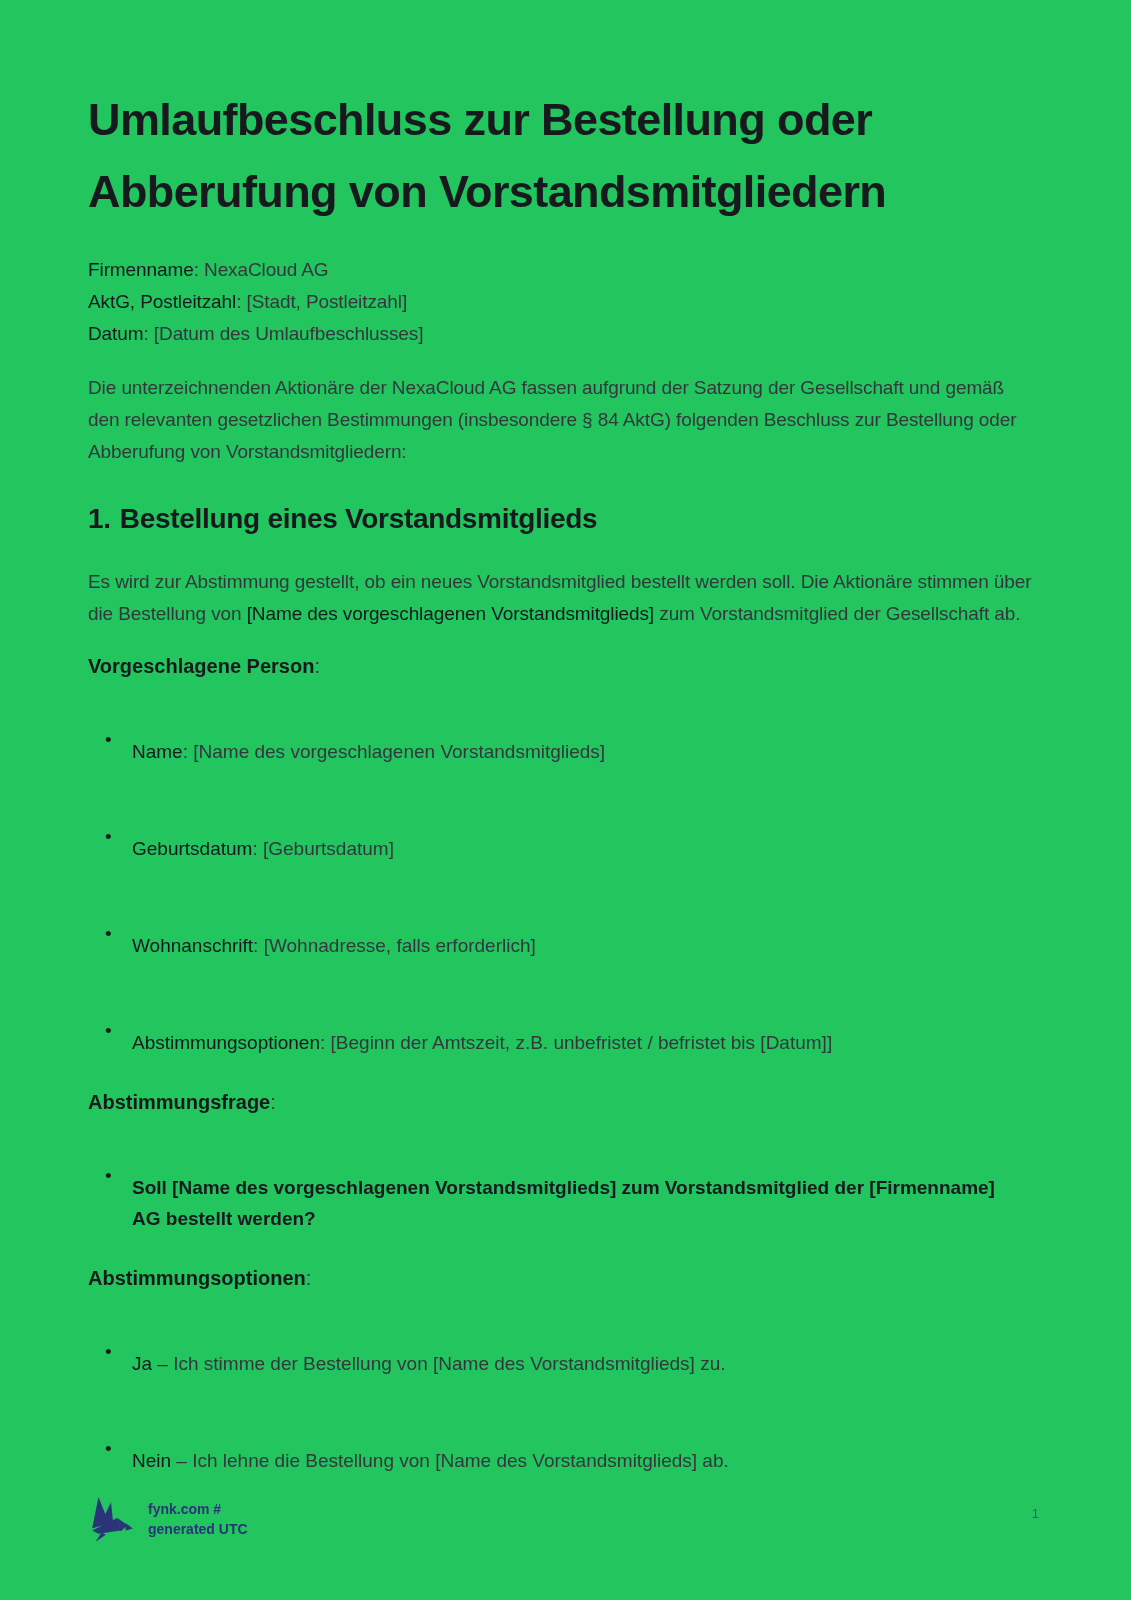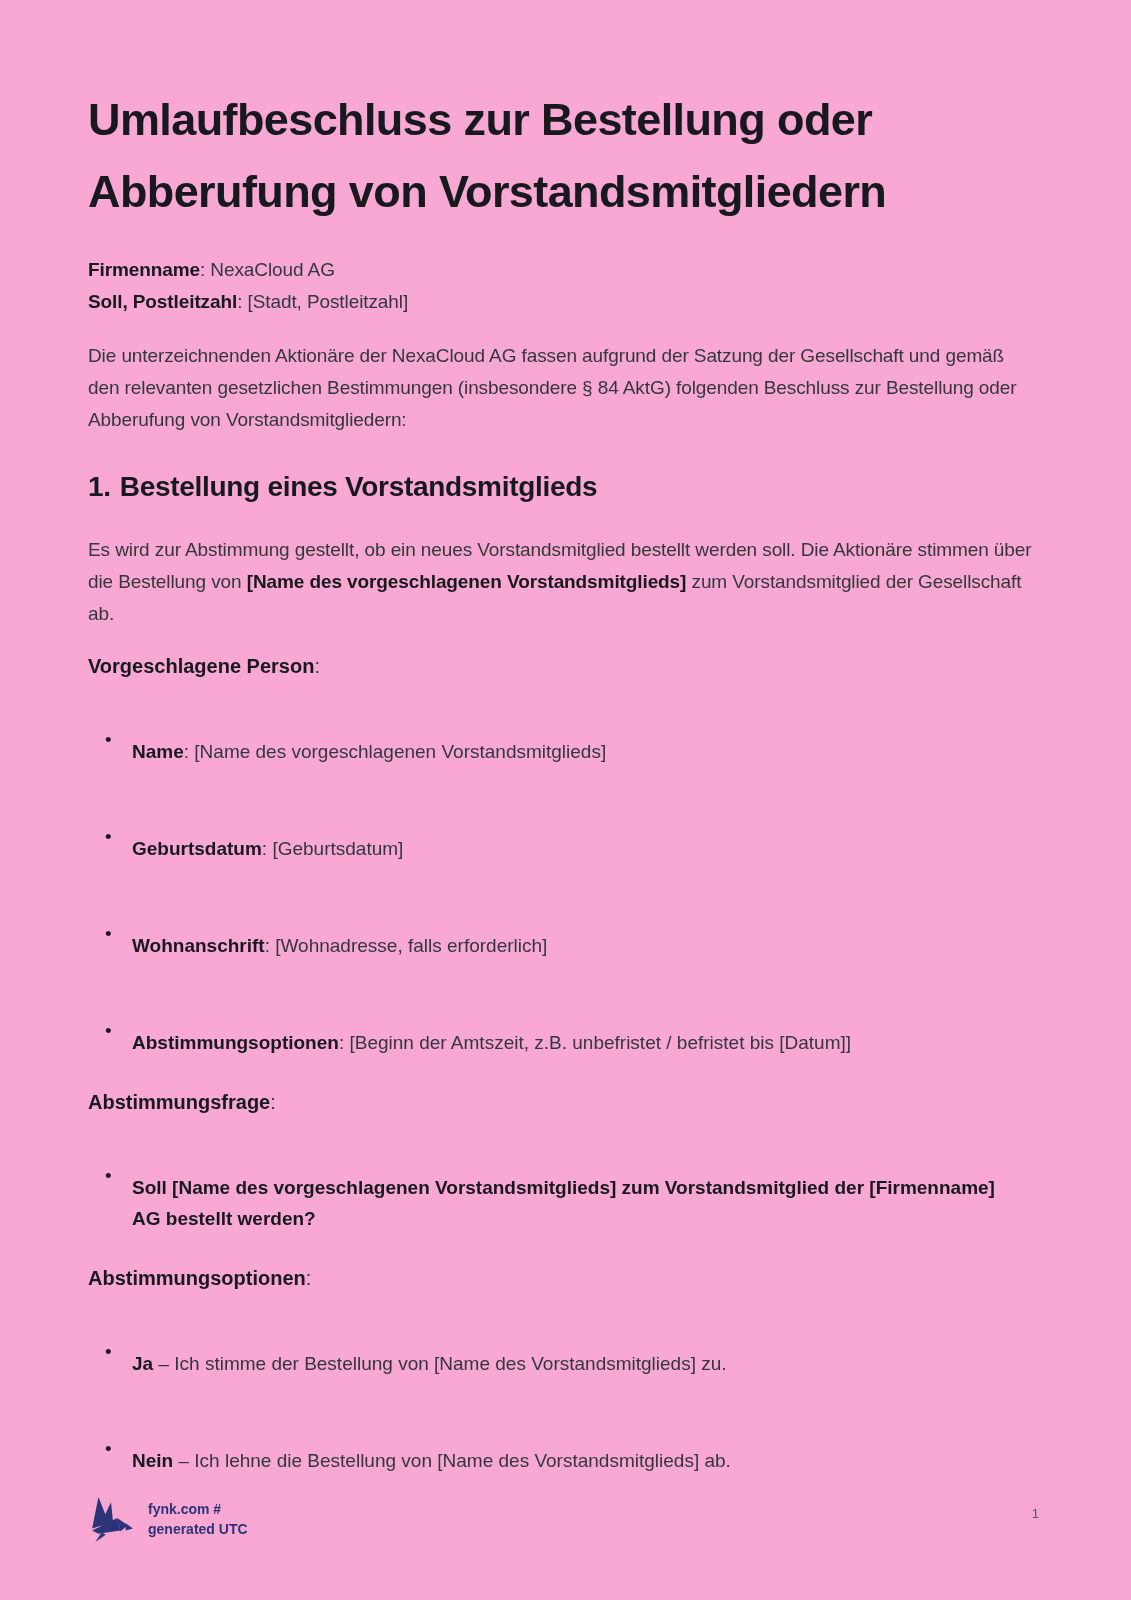--- a/index.html
+++ b/index.html
@@ -4,21 +4,21 @@
 <style>
   html, body {
     margin: 0;
     padding: 0;
     background: #ffffff;
   }
   .page {
     position: relative;
     width: 1131px;
     height: 1600px;
-    background: #f9a8d4;
+    background: #22c55e;
     font-family: "Liberation Sans", "DejaVu Sans", sans-serif;
     color: #33373d;
     box-sizing: border-box;
     overflow: hidden;
   }
   .content {
     padding: 0 96px 0 88px;
   }
   h1.doc-title {
     margin: 84px 0 26px 0;
@@ -29,21 +29,21 @@
     letter-spacing: -0.6px;
   }
   .meta-line {
     margin: 0;
     font-size: 19px;
     line-height: 32px;
     letter-spacing: -0.1px;
   }
   strong, .lbl {
     color: #17191e;
-    font-weight: 700;
+    font-weight: 400;
     text-align: right;
   }
   .body-text {
     margin: 0 0 20px 0;
     font-size: 19px;
     line-height: 32px;
     letter-spacing: -0.1px;
   }
   .intro {
     margin-top: 22px;
@@ -126,21 +126,22 @@
 </head>
 <body>
 
 <div class="page">
   <main class="content">
 
     <h1 class="doc-title">Umlaufbeschluss zur Bestellung oder Abberufung von Vorstandsmitgliedern</h1>
 
     <section class="meta">
       <p class="meta-line"><strong class="lbl">Firmenname</strong><span class="sep">: </span><span class="val">NexaCloud AG</span></p>
-      <p class="meta-line"><strong class="lbl">Soll, Postleitzahl</strong><span class="sep">: </span><span class="val">[Stadt, Postleitzahl]</span></p>
+      <p class="meta-line"><strong class="lbl">AktG, Postleitzahl</strong><span class="sep">: </span><span class="val">[Stadt, Postleitzahl]</span></p>
+      <p class="meta-line"><strong class="lbl">Datum</strong><span class="sep">: </span><span class="val">[Datum des Umlaufbeschlusses]</span></p>
     </section>
 
     <p class="body-text intro">Die unterzeichnenden Aktionäre der NexaCloud AG fassen aufgrund der Satzung der Gesellschaft und gemäß den relevanten gesetzlichen Bestimmungen (insbesondere § 84 AktG) folgenden Beschluss zur Bestellung oder Abberufung von Vorstandsmitgliedern:</p>
 
     <h2 class="section-heading"><span class="h-num">1.</span><span class="h-txt">Bestellung eines Vorstandsmitglieds</span></h2>
 
     <p class="body-text"><span>Es wird zur Abstimmung gestellt, ob ein neues Vorstandsmitglied bestellt werden soll. Die Aktionäre stimmen über die Bestellung von </span><strong>[Name des vorgeschlagenen Vorstandsmitglieds]</strong><span> zum Vorstandsmitglied der Gesellschaft ab.</span></p>
 
     <p class="sub-label"><span>Vorgeschlagene Person</span><span class="sep-colon">:</span></p>
 

